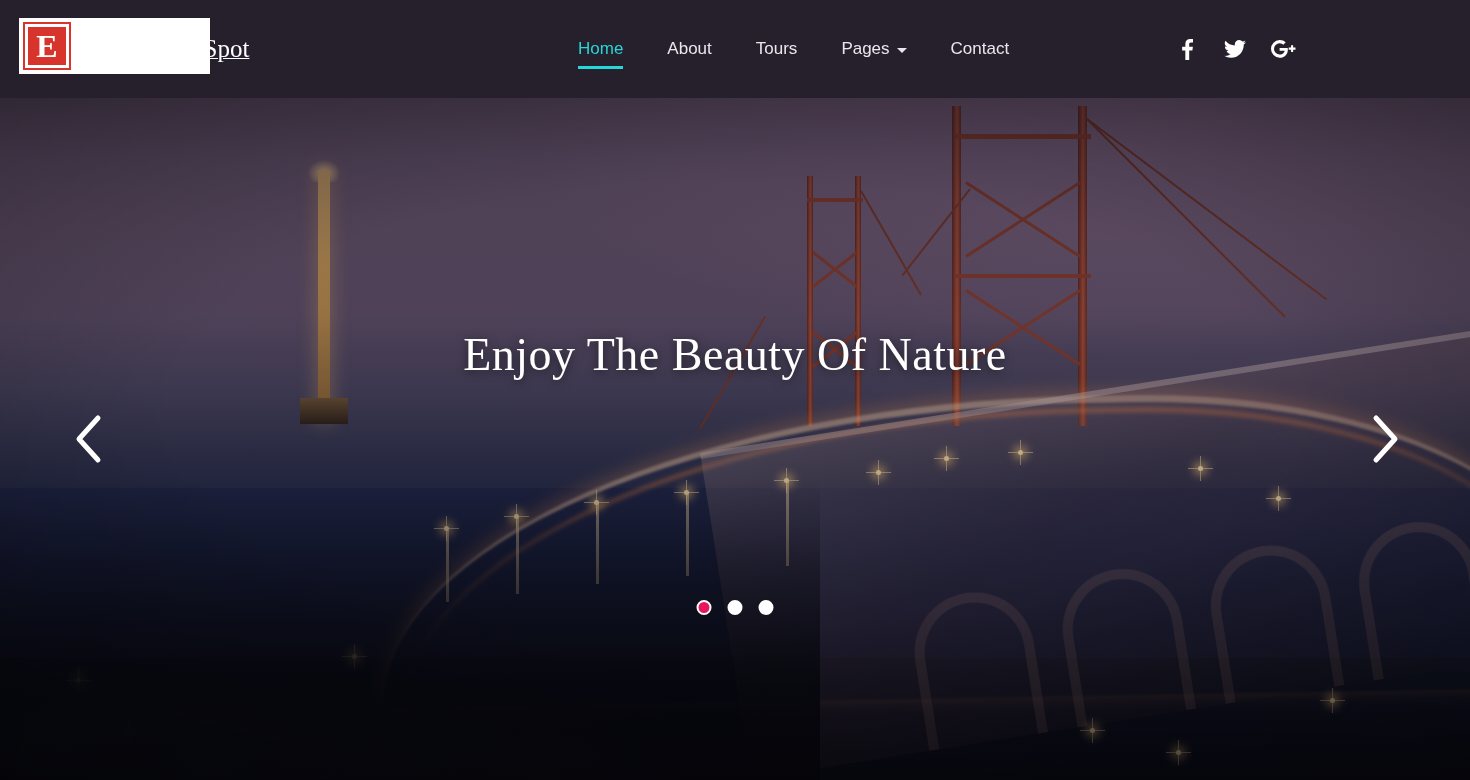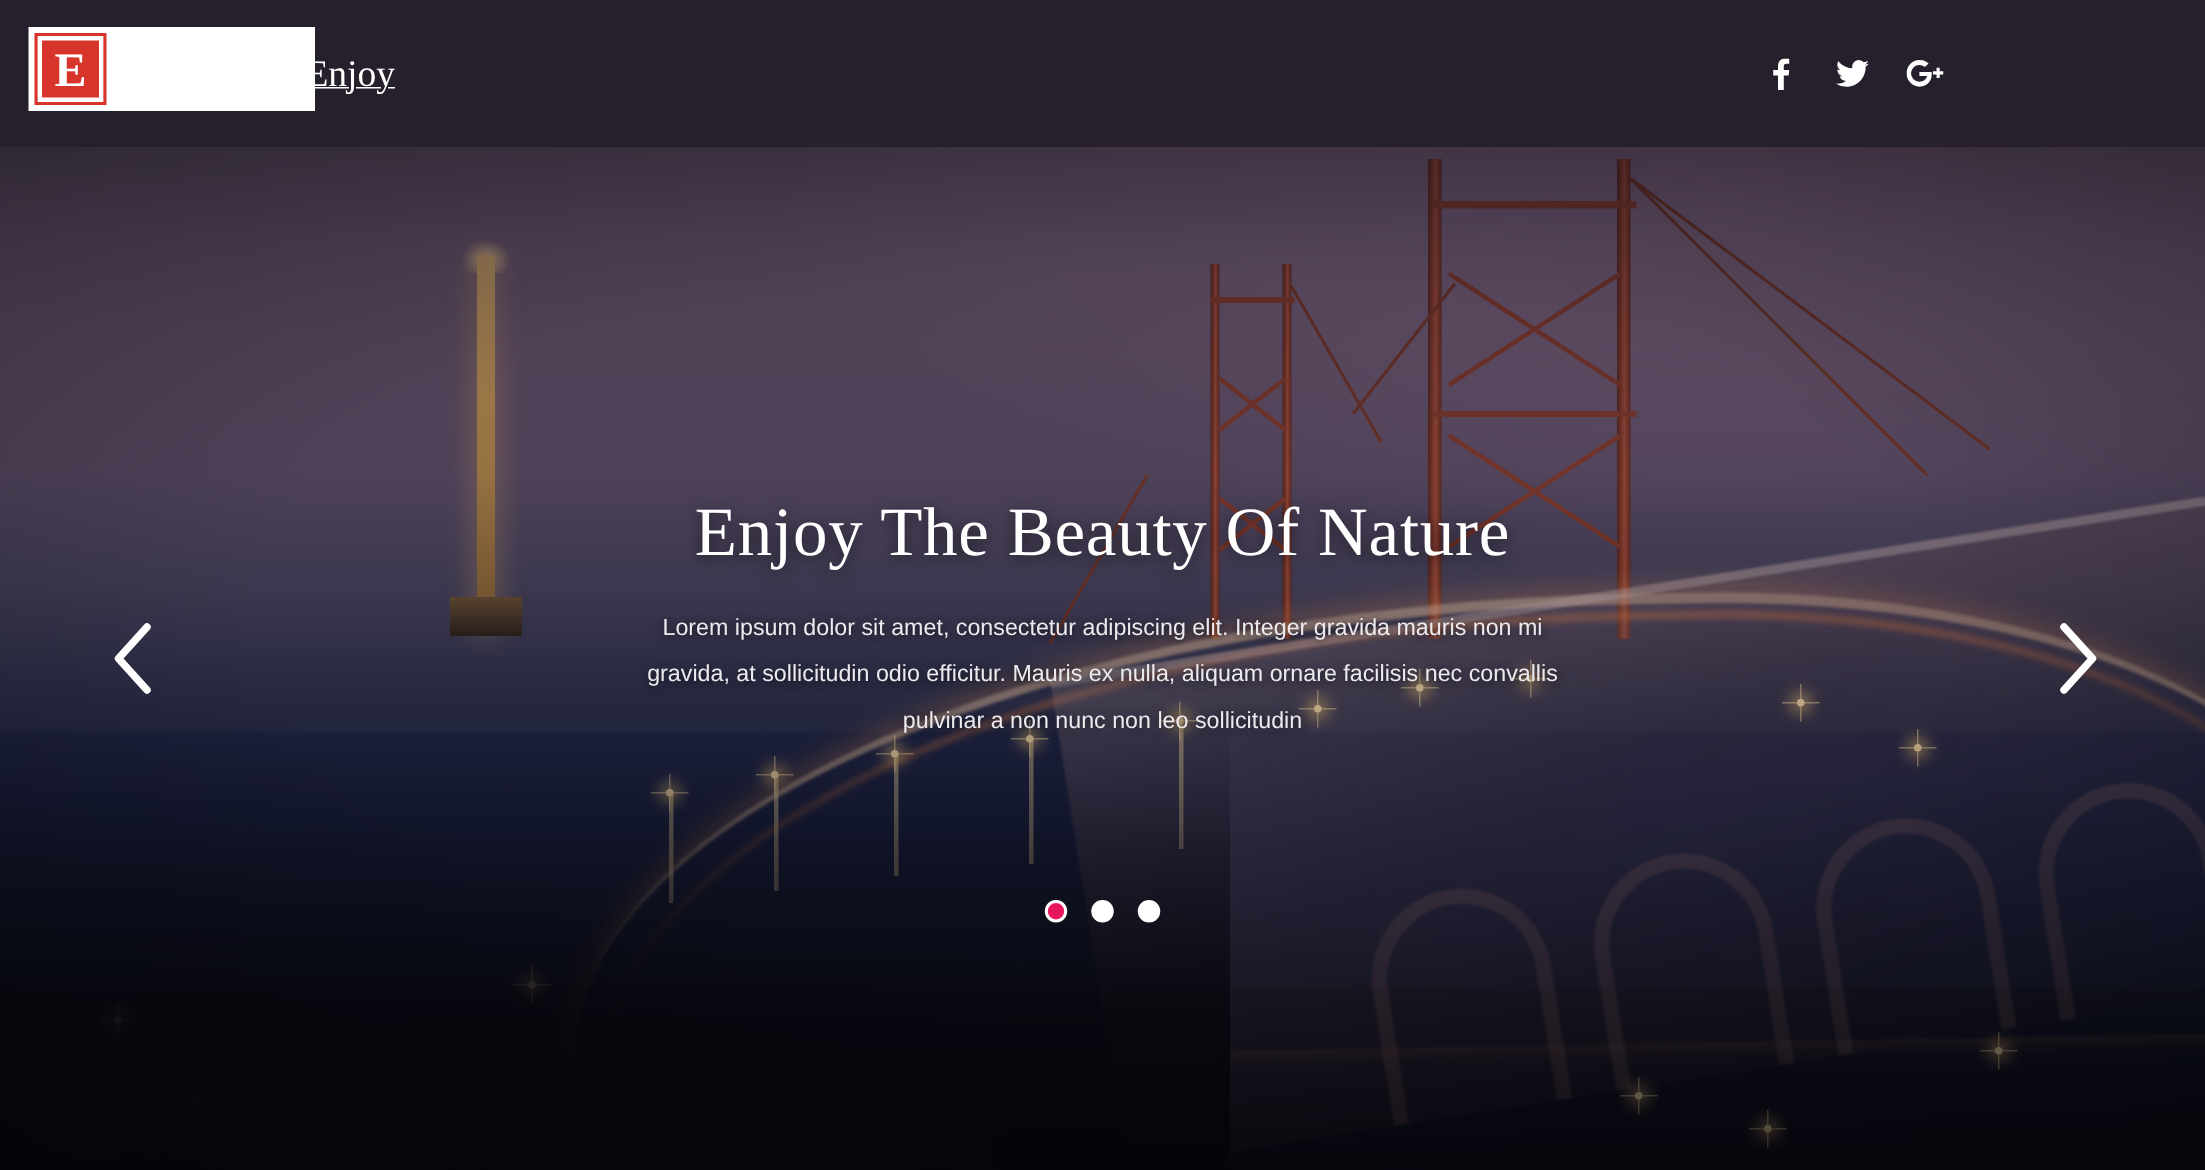--- a/index.html
+++ b/index.html
@@ -358,21 +358,20 @@
       <div class="flare" style="left:1176px;top:652px;"></div>
       <div class="flare" style="left:1330px;top:600px;"></div>
 
       <div class="trees"></div>
       <div class="hero-overlay"></div>
       <div class="hero-vignette"></div>
     </div>
 
     <div class="hero-content">
       <div class="hero-title">Enjoy The Beauty Of Nature</div>
-      <div class="hero-text">Lorem ipsum dolor sit amet, consectetur adipiscing elit. Integer gravida mauris non mi gravida, at sollicitudin odio efficitur. Mauris ex nulla, aliquam ornare facilisis nec convallis pulvinar a non nunc non leo sollicitudin</div>
     </div>
 
     <div class="arrow left">
       <span>
         <svg width="32" height="50" viewBox="0 0 32 50" aria-hidden="true">
           <polyline points="25,4 6,25 25,46" fill="none" stroke="#ffffff" stroke-width="5" stroke-linecap="round" stroke-linejoin="round"></polyline>
         </svg>
       </span>
     </div>
 
@@ -387,23 +386,42 @@
     <div class="dots">
       <div class="dot active"></div>
       <div class="dot"></div>
       <div class="dot"></div>
     </div>
   </div>
 
   <div class="header">
 
     <a class="brand" href="#">
-      <span class="brand-main">Holiday</span><span class="brand-sub">Enjoy</span>
+      <span class="brand-main">Holiday</span><span class="brand-sub">Spot</span>
     </a>
 
+    <nav class="nav">
+      <a class="nav-item active" href="#">
+        <span>Home</span>
+        <span class="underline"></span>
+      </a>
+      <a class="nav-item" href="#">
+        <span>About</span>
+      </a>
+      <a class="nav-item" href="#">
+        <span>Tours</span>
+      </a>
+      <a class="nav-item" href="#">
+        <span>Pages</span>
+        <span class="caret"></span>
+      </a>
+      <a class="nav-item" href="#">
+        <span>Contact</span>
+      </a>
+    </nav>
 
     <div class="social">
       <a href="#">
         <span>
           <svg width="11" height="21" viewBox="0 0 11 21" aria-hidden="true">
             <path d="M7.2 21v-9.6h3.2l.48-3.72H7.2V5.3c0-1.08.3-1.81 1.85-1.81h1.97V.15C10.68.1 9.51 0 8.15 0 5.3 0 3.35 1.74 3.35 4.93v2.75H.15v3.72h3.2V21h3.85z"></path>
           </svg>
         </span>
       </a>
       <a href="#">

